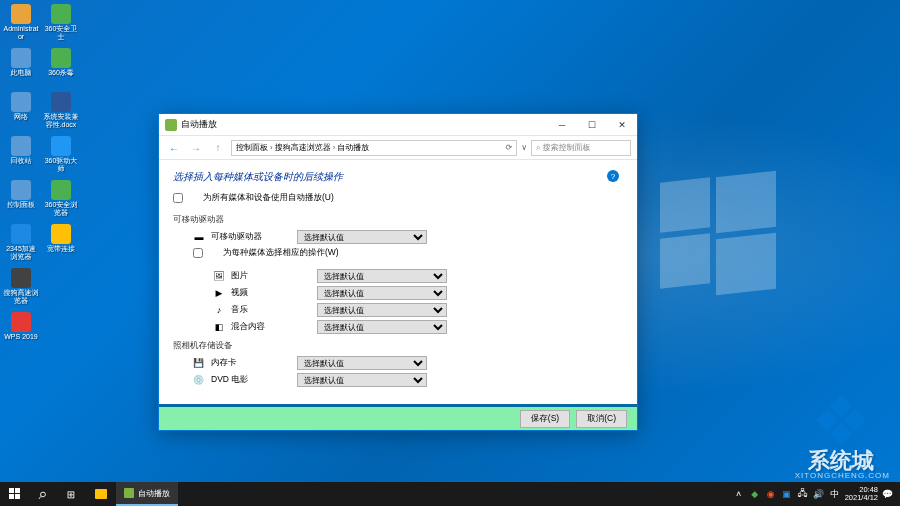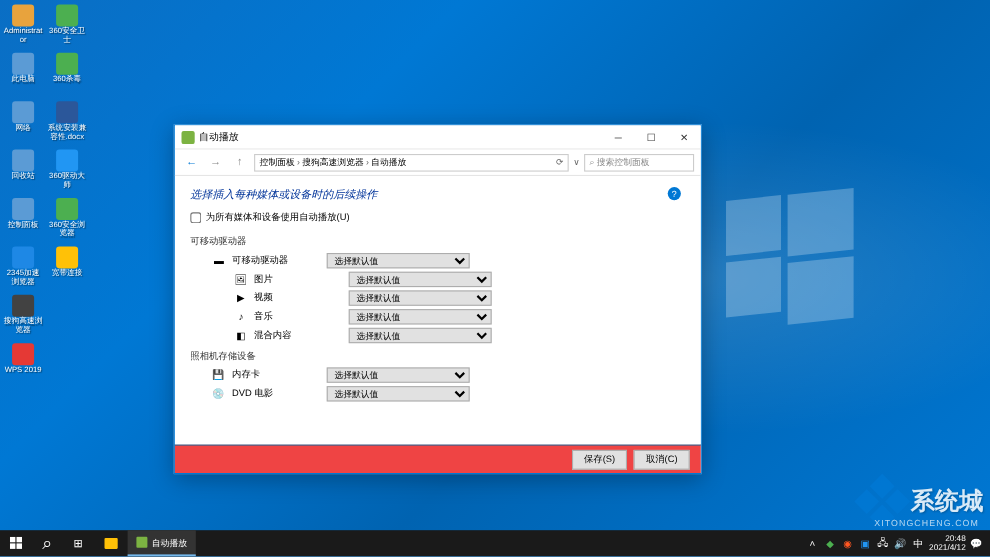--- a/index.html
+++ b/index.html
@@ -32,47 +32,47 @@
     .searchbox { width: 100px; height: 16px; border: 1px solid #ccc; font-size: 8px; padding: 0 4px; display: flex; align-items: center; color: #888; background: white; }
     
     .content { flex: 1; background: white; padding: 10px 14px; overflow-y: auto; position: relative; }
     .content::-webkit-scrollbar { width: 12px; }
     .content::-webkit-scrollbar-track { background: #f0f0f0; }
     .content::-webkit-scrollbar-thumb { background: #c0c0c0; }
     
     .page-title { color: #003399; font-size: 10px; margin-bottom: 8px; font-style: italic; }
     .help-icon { position: absolute; right: 18px; top: 10px; width: 12px; height: 12px; background: #0078d4; color: white; border-radius: 50%; font-size: 8px; display: flex; align-items: center; justify-content: center; cursor: pointer; }
     
-    .checkbox-row { display: flex; align-items: center; gap: 4px; font-size: 8.5px; margin-bottom: 10px; }
+    .checkbox-row { display: flex; align-items: center; gap: 20px; font-size: 8.5px; margin-bottom: 10px; }
     .checkbox-row input { width: 10px; height: 10px; }
     
     .section-header { font-size: 8.5px; color: #333; margin: 6px 0 4px 0; }
     .setting-row { display: flex; align-items: center; margin: 3px 0 3px 20px; gap: 6px; font-size: 8.5px; }
     .setting-row .sicon { width: 12px; height: 12px; display: flex; align-items: center; justify-content: center; font-size: 9px; }
     .setting-row .slabel { width: 80px; }
     .setting-row select { width: 130px; height: 14px; font-size: 8px; border: 1px solid #adadad; background: #e1e1e1; padding: 0 2px; }
     .sub-checkbox { margin-left: 20px; }
     .indent { margin-left: 40px !important; }
     
-    .footer { height: 26px; background: #ef4444; border-top: 1px solid #0369a1; display: flex; align-items: center; justify-content: flex-end; padding: 0 10px; gap: 6px; }
+    .footer { height: 26px; background: #86efac; border-top: 3px solid #0369a1; display: flex; align-items: center; justify-content: flex-end; padding: 0 10px; gap: 6px; }
     .footer button { font-size: 8.5px; padding: 2px 10px; border: 1px solid #adadad; background: #e1e1e1; cursor: pointer; }
     
     
     .taskbar { position: absolute; bottom: 0; left: 0; right: 0; height: 24px; background: #1a1a1a; display: flex; align-items: center; }
     .start-btn { width: 30px; height: 24px; display: flex; align-items: center; justify-content: center; color: white; cursor: pointer; }
     .task-search { width: 26px; height: 24px; display: flex; align-items: center; justify-content: center; color: white; cursor: pointer; }
     .task-icon { width: 30px; height: 24px; display: flex; align-items: center; justify-content: center; cursor: pointer; }
     .task-item { height: 24px; padding: 0 8px; display: flex; align-items: center; gap: 4px; color: white; font-size: 8px; background: #333; border-bottom: 2px solid #76b9ed; cursor: pointer; }
     .task-item .tico { width: 10px; height: 10px; background: #7cb342; border-radius: 1px; }
     .tray { margin-left: auto; display: flex; align-items: center; gap: 4px; padding: 0 6px; color: white; font-size: 7.5px; }
     .tray-icon { width: 12px; height: 12px; display: flex; align-items: center; justify-content: center; font-size: 9px; cursor: pointer; }
     .tray-time { text-align: right; line-height: 1.1; cursor: pointer; }
     
     
-    .watermark { position: absolute; right: 6px; bottom: 30px; display: flex; align-items: center; gap: 6px; opacity: 0.85; }
+    .watermark { position: absolute; right: 26px; bottom: 30px; display: flex; align-items: center; gap: 6px; opacity: 0.85; flex-direction: column; }
     .watermark-logo { width: 40px; height: 40px; position: relative; }
     .watermark-logo .diamond { position: absolute; width: 16px; height: 16px; background: #0078d4; transform: rotate(45deg); }
     .watermark-text { color: white; font-size: 22px; font-weight: bold; text-shadow: 1px 1px 2px rgba(0,0,0,0.3); }
     .watermark-url { position: absolute; right: 10px; bottom: 26px; color: white; font-size: 8px; opacity: 0.7; letter-spacing: 1px; }
     
     
     .winlogo-rays { position: absolute; right: 100px; top: 160px; width: 160px; height: 160px; opacity: 0.25; }
     .winlogo-rays .pane { position: absolute; background: white; }
   </style>
 </head>
@@ -189,20 +189,24 @@
       <input type="checkbox" style="">
       <span>为所有媒体和设备使用自动播放(U)</span>
     </div>
 
     <div class="section-header">可移动驱动器</div>
     <div class="setting-row">
       <span class="sicon">▬</span>
       <span class="slabel">可移动驱动器</span>
       <select><option>选择默认值</option></select>
     </div>
+    <div class="checkbox-row sub-checkbox">
+      <input type="checkbox" style="">
+      <span>为每种媒体选择相应的操作(W)</span>
+    </div>
     <div id="removable-items">
         <div class="setting-row indent">
       <span class="sicon">🖼</span>
       <span class="slabel">图片</span>
       <select><option>选择默认值</option></select>
     </div>
         <div class="setting-row indent">
       <span class="sicon">▶</span>
       <span class="slabel">视频</span>
       <select><option>选择默认值</option></select>

